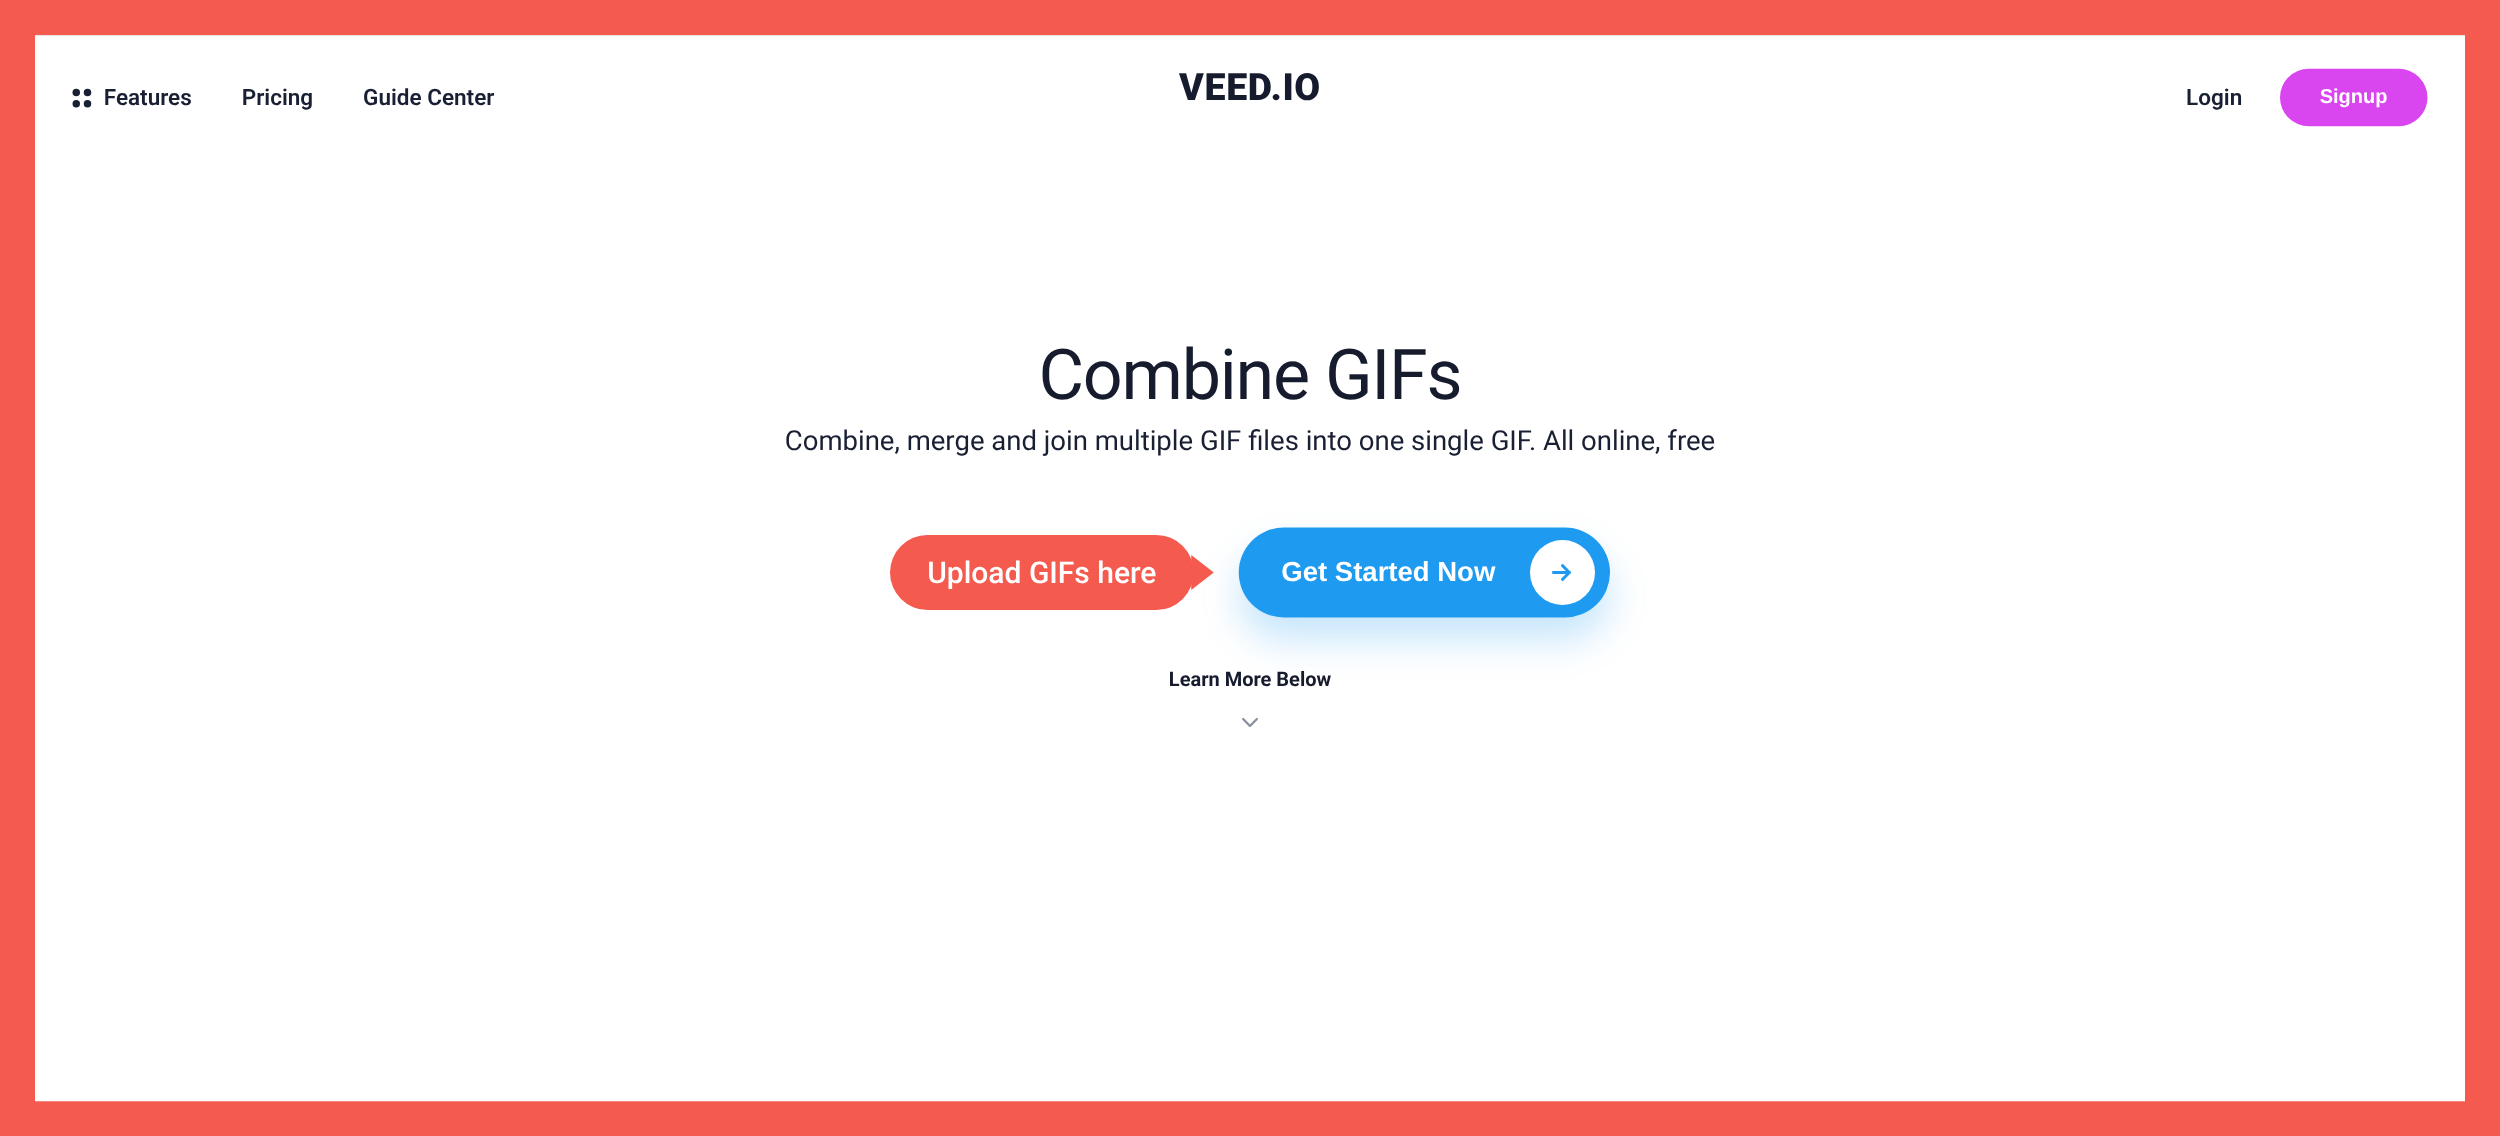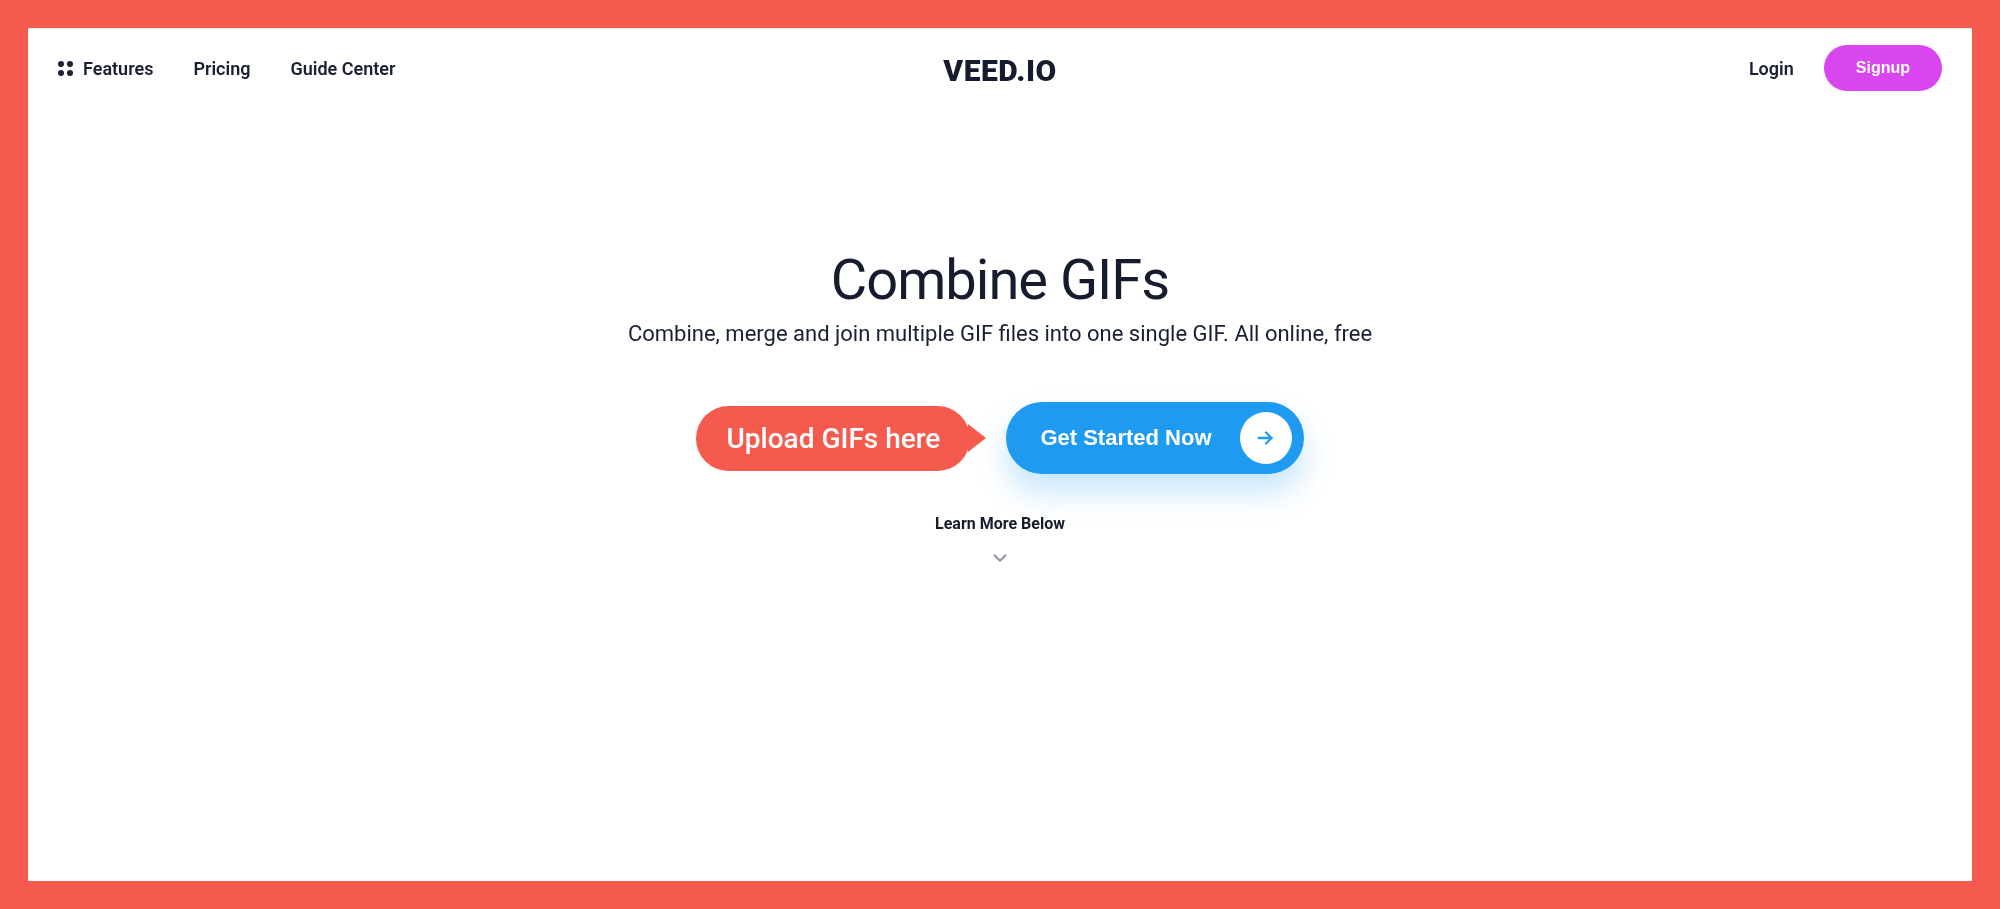--- a/index.html
+++ b/index.html
@@ -22,21 +22,21 @@
     border-top: 1px solid #e7e7e7;
     position: relative;
     overflow: hidden;
   }
 
   
   .header {
     display: flex;
     align-items: center;
     justify-content: space-between;
-    padding: 16px 30px;
+    padding: 26px 30px;
   }
   .nav-left { display: flex; align-items: center; gap: 40px; }
   .nav-item {
     display: flex;
     align-items: center;
     gap: 10px;
     font-size: 18px;
     font-weight: 600;
     color: #1a2033;
     cursor: pointer;
@@ -103,21 +103,21 @@
     align-items: center;
     justify-content: center;
     gap: 36px;
     position: relative;
   }
 
   .tooltip {
     position: relative;
     background: #f55a4e;
     color: #fff;
-    font-size: 28px;
+    font-size: 24px;
     font-weight: 500;
     padding: 16px 30px;
     border-radius: 999px;
   }
   .tooltip::after {
     content: "";
     position: absolute;
     right: -16px;
     top: 50%;
     transform: translateY(-50%);

